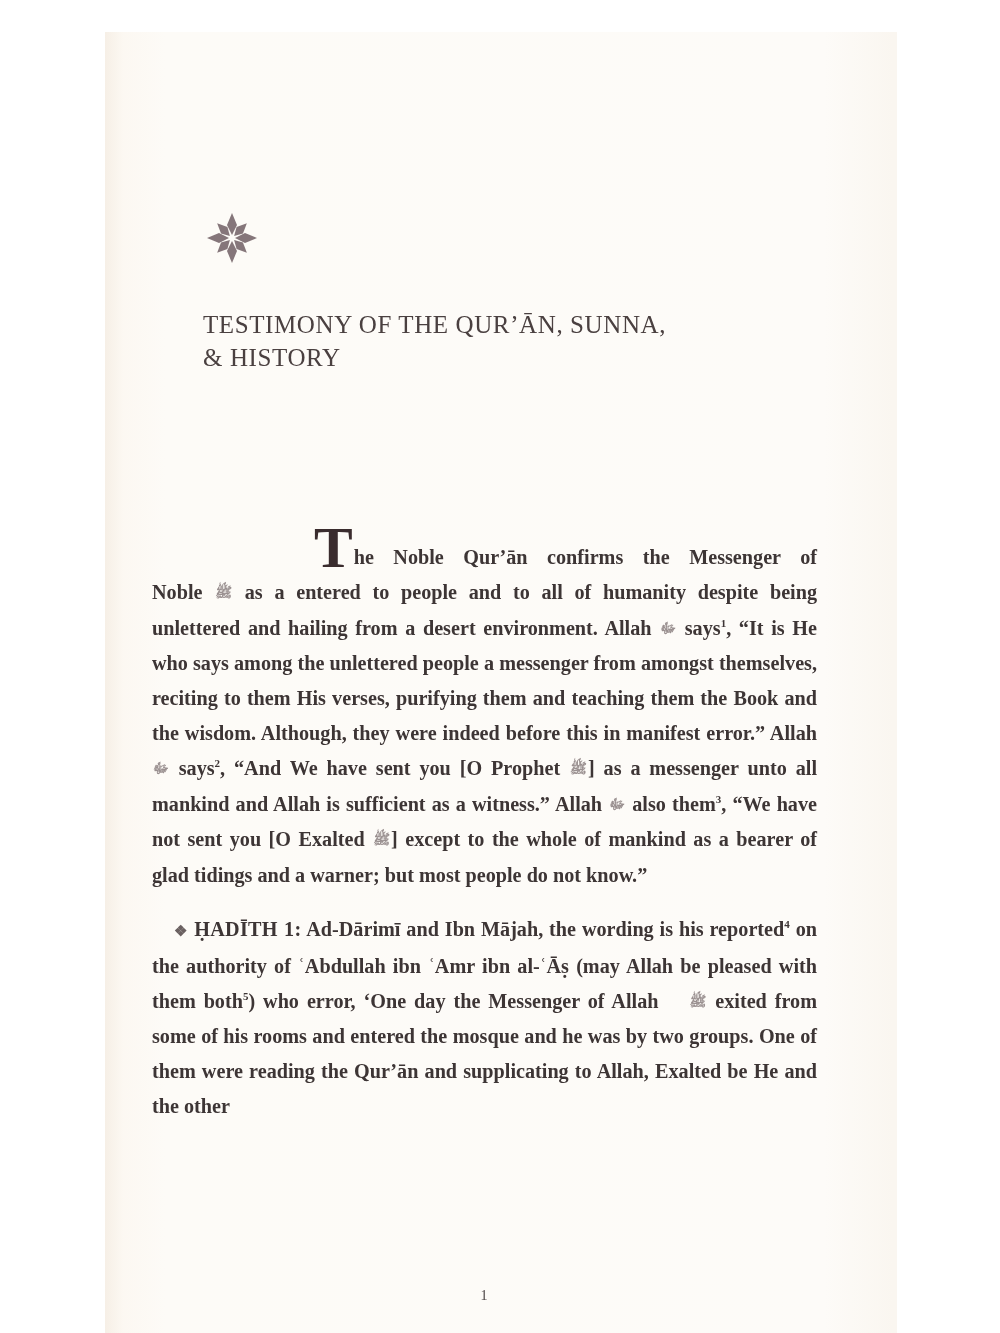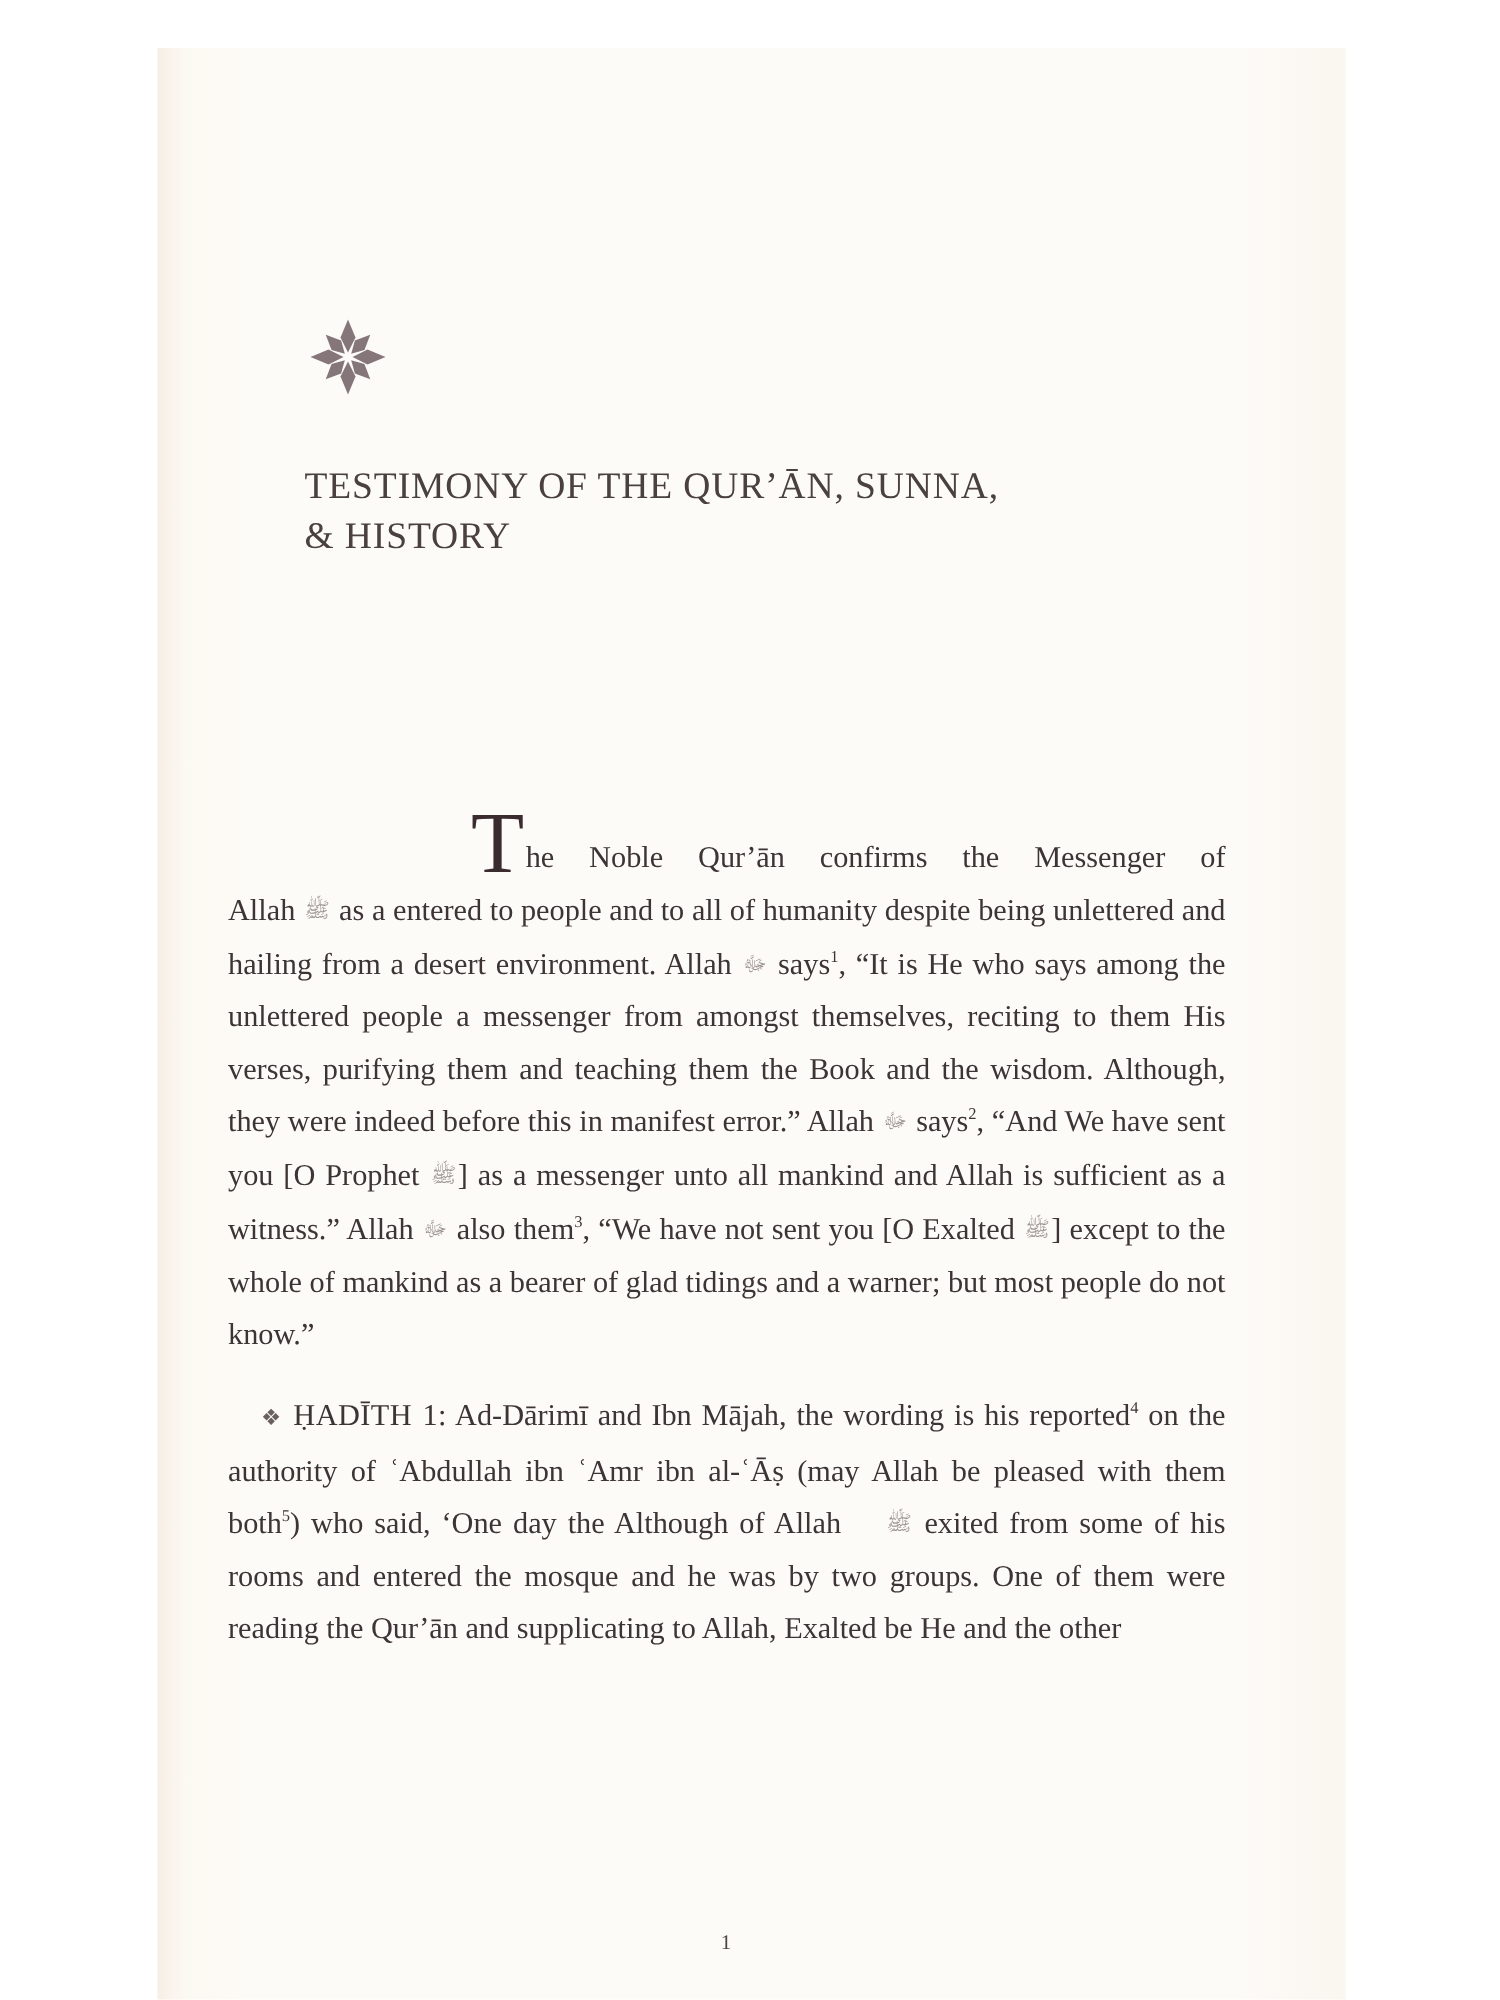--- a/index.html
+++ b/index.html
@@ -39,27 +39,28 @@
     font-size: 25px;
     line-height: 33px;
     letter-spacing: 0.6px;
     color: #4a4040;
     margin: 0;
     font-weight: normal;
   }
   .body-text {
     position: absolute;
     left: 47px;
-    top: 510px;
+    top: 496px;
     width: 665px;
     font-family: "Liberation Serif", serif;
     font-size: 20.2px;
     line-height: 34.8px;
     color: #3d3535;
     text-align: justify;
+    font-weight: bold;
   }
   .body-text p {
     margin: 0;
   }
   .first-para {
     text-indent: 0;
   }
   .first-line {
     display: block;
     padding-left: 162px;
@@ -129,36 +130,36 @@
 
   <h1 class="chapter-title">
     <span>TESTIMONY OF THE QUR’ĀN, SUNNA,</span><br>
     <span>&amp; HISTORY</span>
   </h1>
 
   <div class="body-text">
 
     <p class="first-para">
       <span class="first-line"><span class="dropcap">T</span><span>he Noble Qur’ān confirms the Messenger of</span></span>
-      <span>Allah</span>
+      <span>Noble</span>
       <span class="honorific">ﷺ</span>
       <span>as a entered to people and to all of humanity despite being unlettered and hailing from a desert environment. Allah</span>
       <span class="honorific">ﷻ</span>
       <span>says</span><sup>1</sup><span>, “It is He who says among the unlettered people a messenger from amongst themselves, reciting to them His verses, purifying them and teaching them the Book and the wisdom. Although, they were indeed before this in manifest error.” Allah</span>
       <span class="honorific">ﷻ</span>
       <span>says</span><sup>2</sup><span>, “And We have sent you [O Prophet</span>
       <span class="honorific">ﷺ</span><span>] as a messenger unto all mankind and Allah is sufficient as a witness.” Allah</span>
       <span class="honorific">ﷻ</span>
       <span>also them</span><sup>3</sup><span>, “We have not sent you [O Exalted</span>
       <span class="honorific">ﷺ</span><span>] except to the whole of mankind as a bearer of glad tidings and a warner; but most people do not know.”</span>
     </p>
 
 
     <p class="hadith">
       <span style="font-size:15px;color:#6a6060;">❖</span>
-      <span class="hadith-label">ḤADĪTH 1:</span><span> Ad-Dārimī and Ibn Mājah, the wording is his reported</span><sup>4</sup><span> on the authority of ʿAbdullah ibn ʿAmr ibn al-ʿĀṣ (may Allah be pleased with them both</span><sup>5</sup><span>) who said, ‘One day the Although of Allah</span>
+      <span class="hadith-label">ḤADĪTH 1:</span><span> Ad-Dārimī and Ibn Mājah, the wording is his reported</span><sup>4</sup><span> on the authority of ʿAbdullah ibn ʿAmr ibn al-ʿĀṣ (may Allah be pleased with them both</span><sup>5</sup><span>) who error, ‘One day the Messenger of Allah</span>
       <span class="honorific">ﷺ</span>
       <span>exited from some of his rooms and entered the mosque and he was by two groups. One of them were reading the Qur’ān and supplicating to Allah, Exalted be He and the other</span>
     </p>
   </div>
 
   <div class="page-number">1</div>
 </div>
 
 </body></html>

